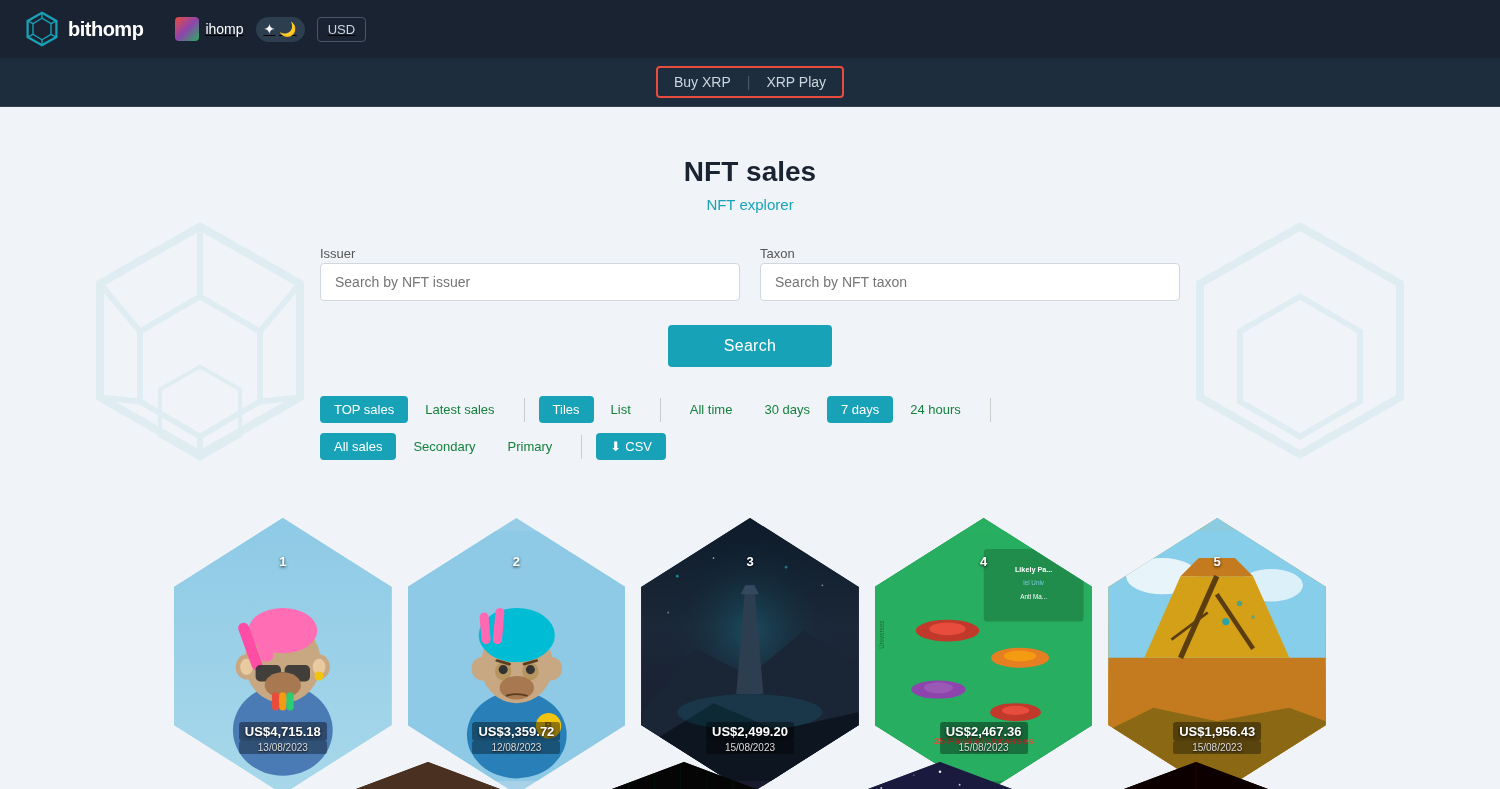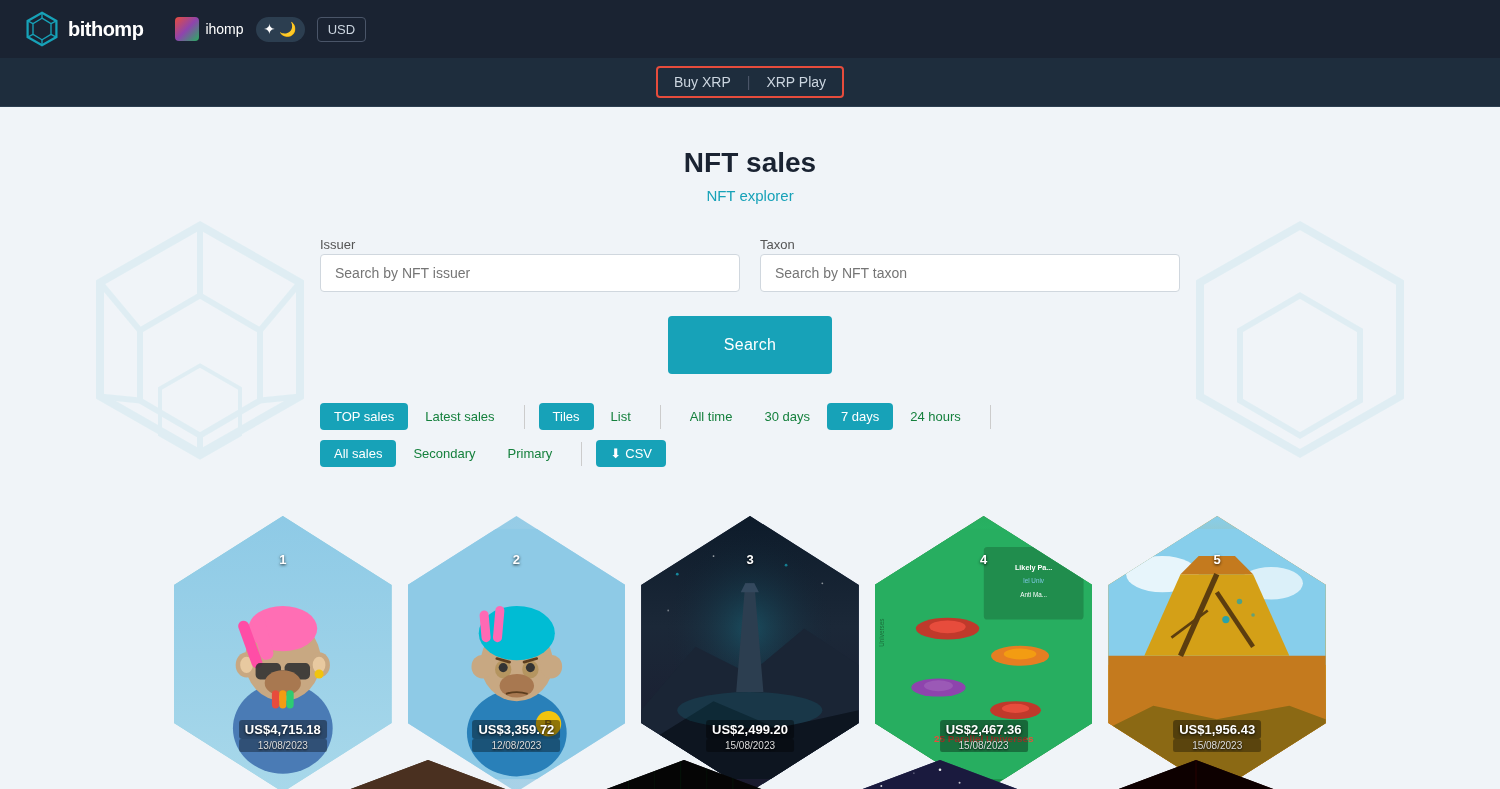--- a/index.html
+++ b/index.html
@@ -39,20 +39,21 @@
     }
     .nav-link {
       color: #ccd6e0;
       font-size: 14px;
       text-decoration: none;
       cursor: pointer;
     }
     .nav-right {
       display: flex;
       gap: 12px;
+      text-decoration: underline;
     }
     .user-badge {
       display: flex;
       align-items: center;
       gap: 6px;
       color: #fff;
       font-size: 14px;
     }
     .user-cube {
       width: 24px;
@@ -127,21 +128,21 @@
       height: 100%;
       opacity: 0.07;
       pointer-events: none;
       z-index: 0;
     }
 
     .content-area {
       position: relative;
       z-index: 1;
       max-width: 900px;
-      margin: 0 auto;
+      margin: 9px auto;
       padding: 40px 20px 20px;
     }
 
     .page-title {
       text-align: center;
       font-size: 28px;
       font-weight: 700;
       color: #1a2332;
       margin-bottom: 8px;
     }
@@ -187,21 +188,21 @@
     .search-btn-container {
       display: flex;
       justify-content: center;
       margin-bottom: 28px;
     }
     .search-btn {
       background: #17a2b8;
       color: #fff;
       border: none;
       border-radius: 4px;
-      padding: 20px 56px;
+      padding: 12px 56px;
       font-size: 16px;
       font-weight: 500;
       cursor: pointer;
       letter-spacing: 0.3px;
     }
 
     
     .filters-row {
       display: flex;
       align-items: center;

